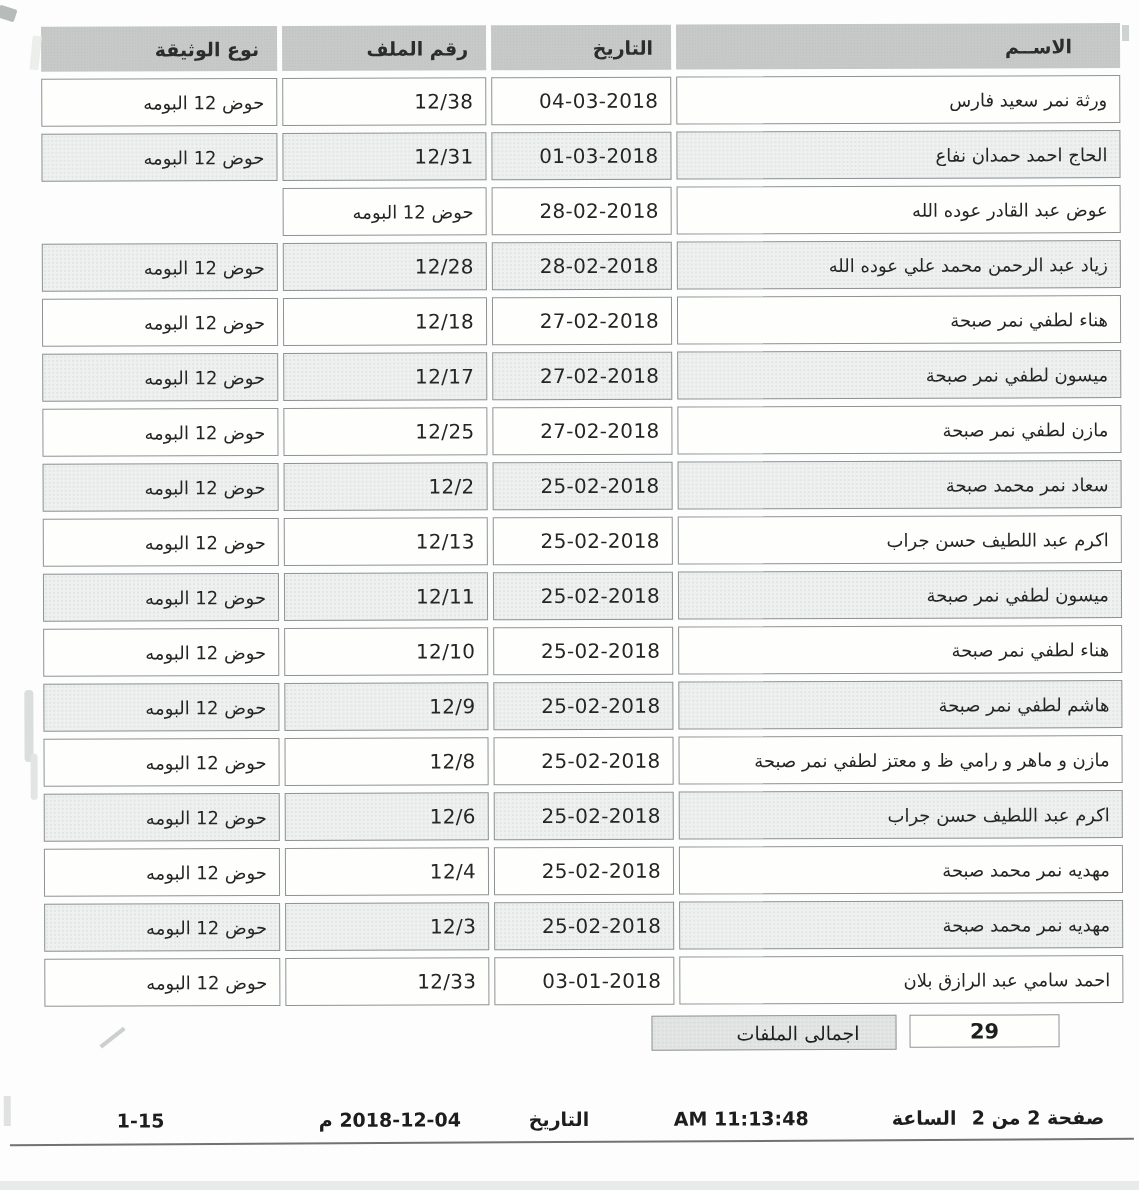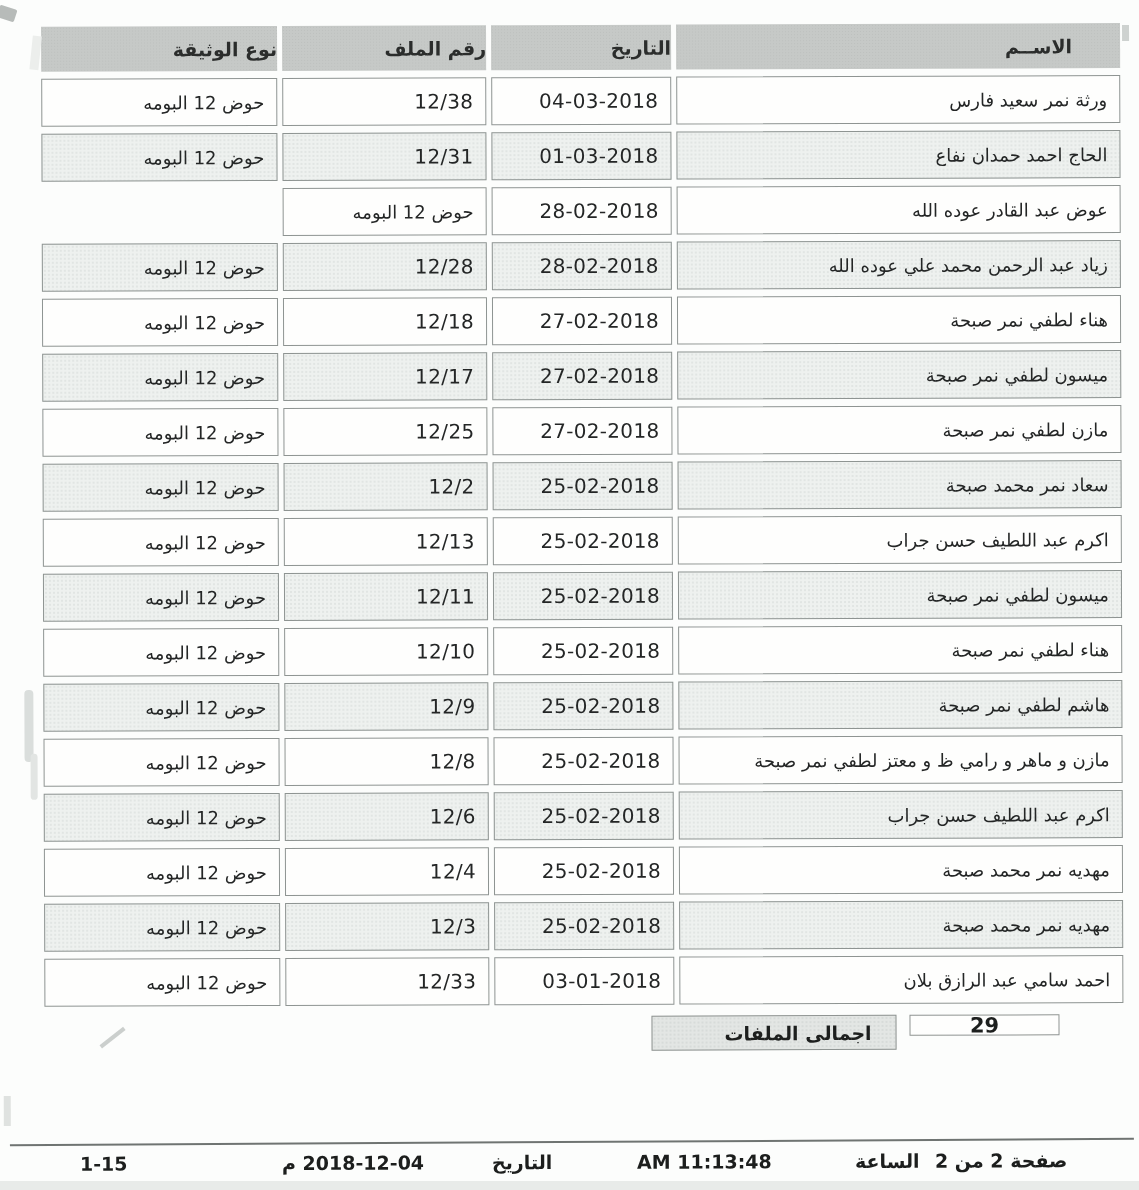--- a/index.html
+++ b/index.html
@@ -15,21 +15,21 @@
   
   .doc-table{position:absolute;top:25px;left:43px;width:1079px;}
   .thead,.row{display:grid;grid-template-columns:444px 180px 204px 236px;column-gap:5px;}
   .thead{height:45px;margin-bottom:7px;}
   .hcell{
     background-color:#c6c9c7;
     background-image:radial-gradient(#bdc0be 0.8px, transparent 0.9px);
     background-size:3px 3px;
     display:flex;align-items:center;justify-content:flex-start;
     font-size:19px;font-weight:600;color:#2b2d2c;
-    padding:0 0;box-sizing:border-box;
+    padding:0 18px;box-sizing:border-box;
   }
   .hcell.name{padding:0 48px;}
   .row{height:48px;margin-bottom:7px;}
   .cell{
     background:#fefefd;
     border:1px solid #8e9492;
     display:flex;align-items:center;justify-content:flex-start;
     font-size:18px;color:#242626;
     padding:0 12px;box-sizing:border-box;
     white-space:nowrap;overflow:hidden;
@@ -42,36 +42,36 @@
   }
 
   
   .summary-label{
     position:absolute;left:650px;top:1016px;width:245px;height:35px;
     background-color:#e3e6e4;
     background-image:radial-gradient(#d7dbd9 0.8px, transparent 0.9px);
     background-size:4px 4px;
     border:1px solid #8f9492;box-sizing:border-box;
     display:flex;align-items:center;justify-content:center;
-    font-size:19px;font-weight:700;color:#1d1f1e;padding-left:48px;
+    font-size:19px;font-weight:400;color:#1d1f1e;padding-left:48px;
   }
   .summary-value{
-    position:absolute;left:908px;top:1016px;width:150px;height:21px;
+    position:absolute;left:908px;top:1016px;width:150px;height:33px;
     background:#fefefd;border:1px solid #8f9492;box-sizing:border-box;
     display:flex;align-items:center;justify-content:center;
     font-size:21px;font-weight:700;color:#1d1f1e;text-align:center;
   }
 
   
   .footer-line{
     position:absolute;left:8px;top:1141px;width:1124px;height:2px;
     background:#6f7472;transform:rotate(-0.12deg);
   }
   .page-footer{position:absolute;inset:0;font-weight:700;font-size:19px;color:#1c1e1d;}
-  .page-footer span{position:absolute;top:1151px;white-space:nowrap;}
+  .page-footer span{position:absolute;top:1108px;white-space:nowrap;margin-left:37px;}
   .f-page{left:933px;}
   .f-time-label{left:853px;}
   .f-time{left:635px;}
   .f-date-label{left:490px;}
   .f-date{left:280px;}
   .f-range{left:78px;}
 
   
   .smudge{position:absolute;}
   .mark-a{left:0;top:5px;width:18px;height:13px;background:#b7bbb9;transform:rotate(18deg);border-radius:2px;}

